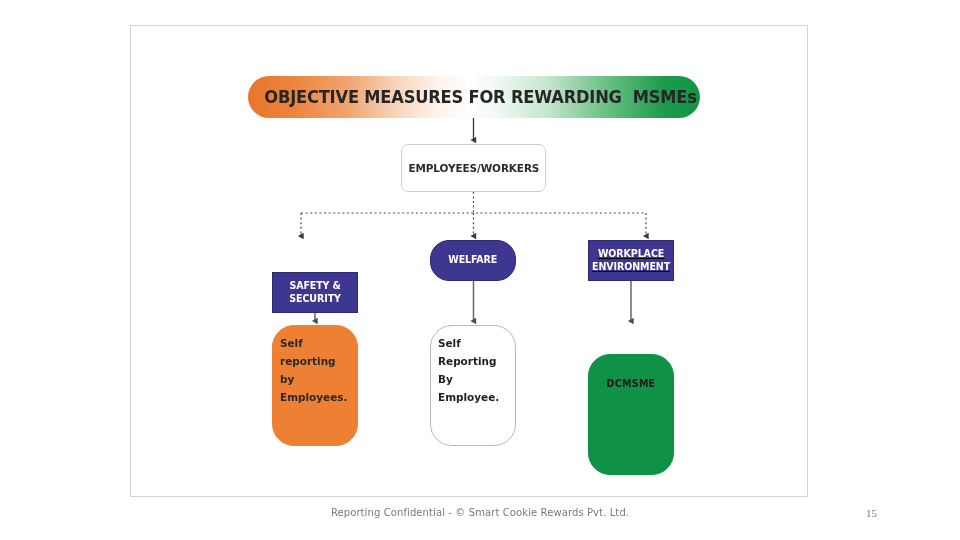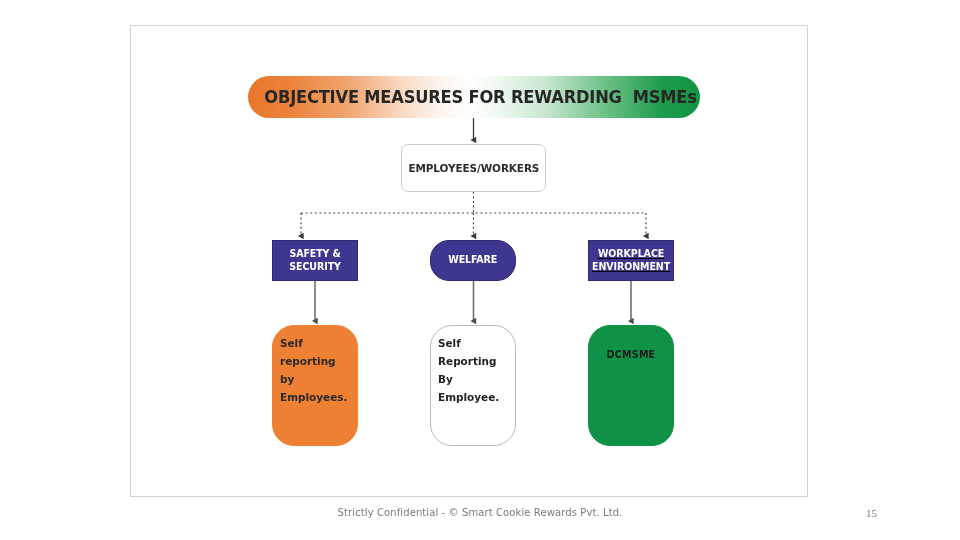--- a/index.html
+++ b/index.html
@@ -115,21 +115,21 @@
   .cat-box .lbl {
     font-family: "DejaVu Sans", sans-serif;
     font-size: 10px;
     font-weight: bold;
     color: #ffffff;
     line-height: 1.25;
     letter-spacing: -0.1px;
     white-space: pre-line;
     transform: scaleX(0.95);
   }
-  #cat-box-0 { left: 272px; }
+  #cat-box-0 { left: 272px; margin-top: 32px; }
   #cat-box-1 { left: 430px; border-radius: 19px; }
   #cat-box-2 { left: 588px; text-decoration: underline; }
 
   
   .out-box {
     position: absolute;
     top: 325px;
     width: 86px;
     height: 121px;
     box-sizing: border-box;
@@ -157,20 +157,21 @@
     background: #ffffff;
     border: 1px solid #b9b9bb;
   }
   #out-box-1 .lbl { color: #1f1f1f; }
   #out-box-2 {
     left: 588px;
     background: #0f9247;
     border: 1px solid #0f9247;
     padding-top: 21px;
     text-align: center;
+    margin-top: 29px;
   }
   #out-box-2 .lbl {
     color: #1b1b1b;
     font-size: 10px;
     letter-spacing: 0.3px;
     transform: scaleX(0.95);
     transform-origin: center;
   }
 
   
@@ -249,14 +250,14 @@
 by Employees.</span>
 </div>
 <div class="out-box" id="out-box-1">
   <span class="lbl">Self Reporting
 By Employee.</span>
 </div>
 <div class="out-box" id="out-box-2">
   <span class="lbl">DCMSME</span>
 </div>
 
-<div id="footer-note">Strictly Confidential - © Smart Cookie Rewards Pvt. Ltd.</div>
+<div id="footer-note">Reporting Confidential - © Smart Cookie Rewards Pvt. Ltd.</div>
 <div id="page-number">15</div>
 
 </body></html>

